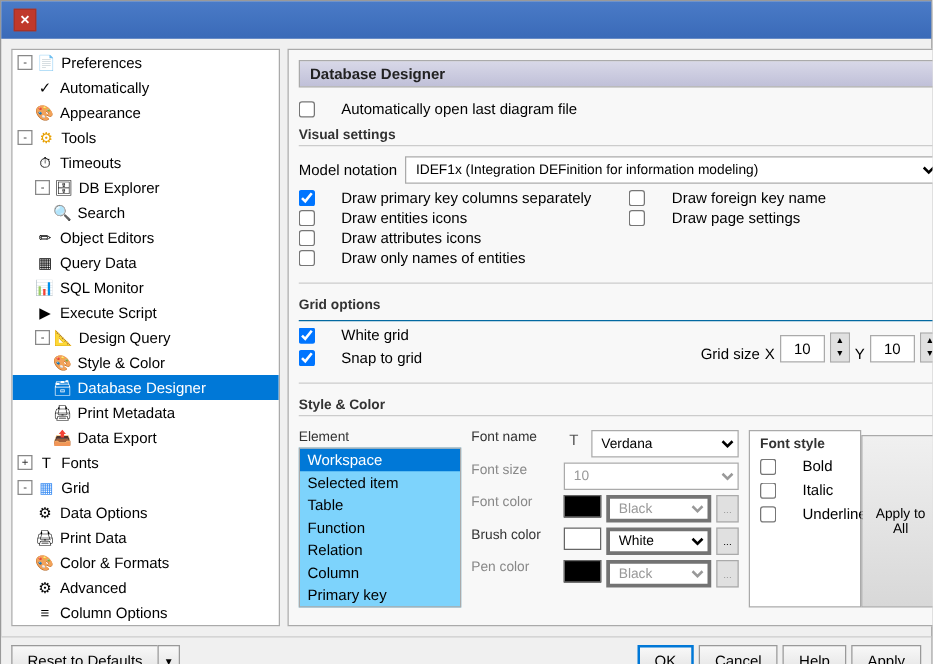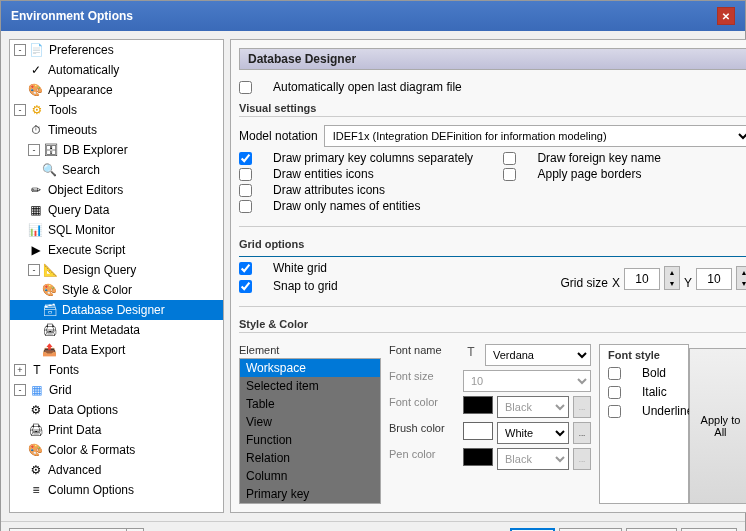--- a/index.html
+++ b/index.html
@@ -206,23 +206,23 @@
 
     
     .style-color-section {
       display: flex;
       flex-direction: column;
       gap: 4px;
       flex: 1;
     }
 
     .element-list {
-      width: 142px;
-      border: 1px solid #aaa;
-      background: #737373;
+      width: 130px;
+      border: 1px solid #aaa;
+      background: #7dd3fc;
       overflow-y: auto;
       flex-shrink: 0;
     }
 
     .element-list-item {
       padding: 2px 6px;
       cursor: pointer;
     }
     .element-list-item.selected { background: #0078d7; color: white; }
 
@@ -255,22 +255,22 @@
       width: 30px;
       height: 18px;
       border: 1px solid #666;
       background: black;
       flex-shrink: 0;
     }
 
     .color-box.white-bg { background: white; }
 
     .color-select {
-      width: 72px;
-      border: 1px solid #737373;
+      width: 84px;
+      border: 3px solid #737373;
       background: white;
       height: 22px;
       padding: 1px 3px;
       font-size: 11px;
     }
 
     .color-dots-btn {
       width: 18px;
       height: 22px;
       border: 1px solid #aaa;
@@ -354,21 +354,20 @@
     }
 
     .footer-spacer { flex: 1; }
   </style>
 </head>
 <body>
 
 <div class="dialog">
 
   <div class="title-bar">
-    <span>Environment Options</span>
     <div class="title-bar-close">✕</div>
   </div>
 
   <div class="dialog-body">
 
     <div class="sidebar">
 
       <div class="sidebar-item">
         <span class="tree-expand">-</span>
         <span class="sidebar-icon icon-pref">📄</span>
@@ -509,21 +508,21 @@
               <span>Draw only names of entities</span>
             </div>
           </div>
           <div>
             <div class="checkbox-row">
               <input type="checkbox" style="">
               <span>Draw foreign key name</span>
             </div>
             <div class="checkbox-row">
               <input type="checkbox" style="">
-              <span>Apply page borders</span>
+              <span>Draw page settings</span>
             </div>
           </div>
         </div>
       </div>
 
       <hr class="section-divider">
 
       <div>
         <div class="section-label" style="font-weight:bold; border-bottom:1px solid #0369a1; padding-bottom:6px;">Grid options</div>
         <div class="grid-options-row" style="margin-top:4px;">
@@ -561,21 +560,20 @@
         <div class="section-label" style="font-weight:bold; border-bottom:1px solid #ccc; padding-bottom:2px;">Style &amp; Color</div>
 
         <div style="display:flex;gap:8px;margin-top:4px;">
 
           <div style="display:flex;flex-direction:column;gap:2px;">
             <span class="prop-label active">Element</span>
             <div class="element-list">
               <div class="element-list-item selected">Workspace</div>
               <div class="element-list-item">Selected item</div>
               <div class="element-list-item">Table</div>
-              <div class="element-list-item">View</div>
               <div class="element-list-item">Function</div>
               <div class="element-list-item">Relation</div>
               <div class="element-list-item">Column</div>
               <div class="element-list-item">Primary key</div>
             </div>
           </div>
 
           <div style="display:flex;flex-direction:column;gap:4px;flex:1;">
 
             <div class="prop-row">

